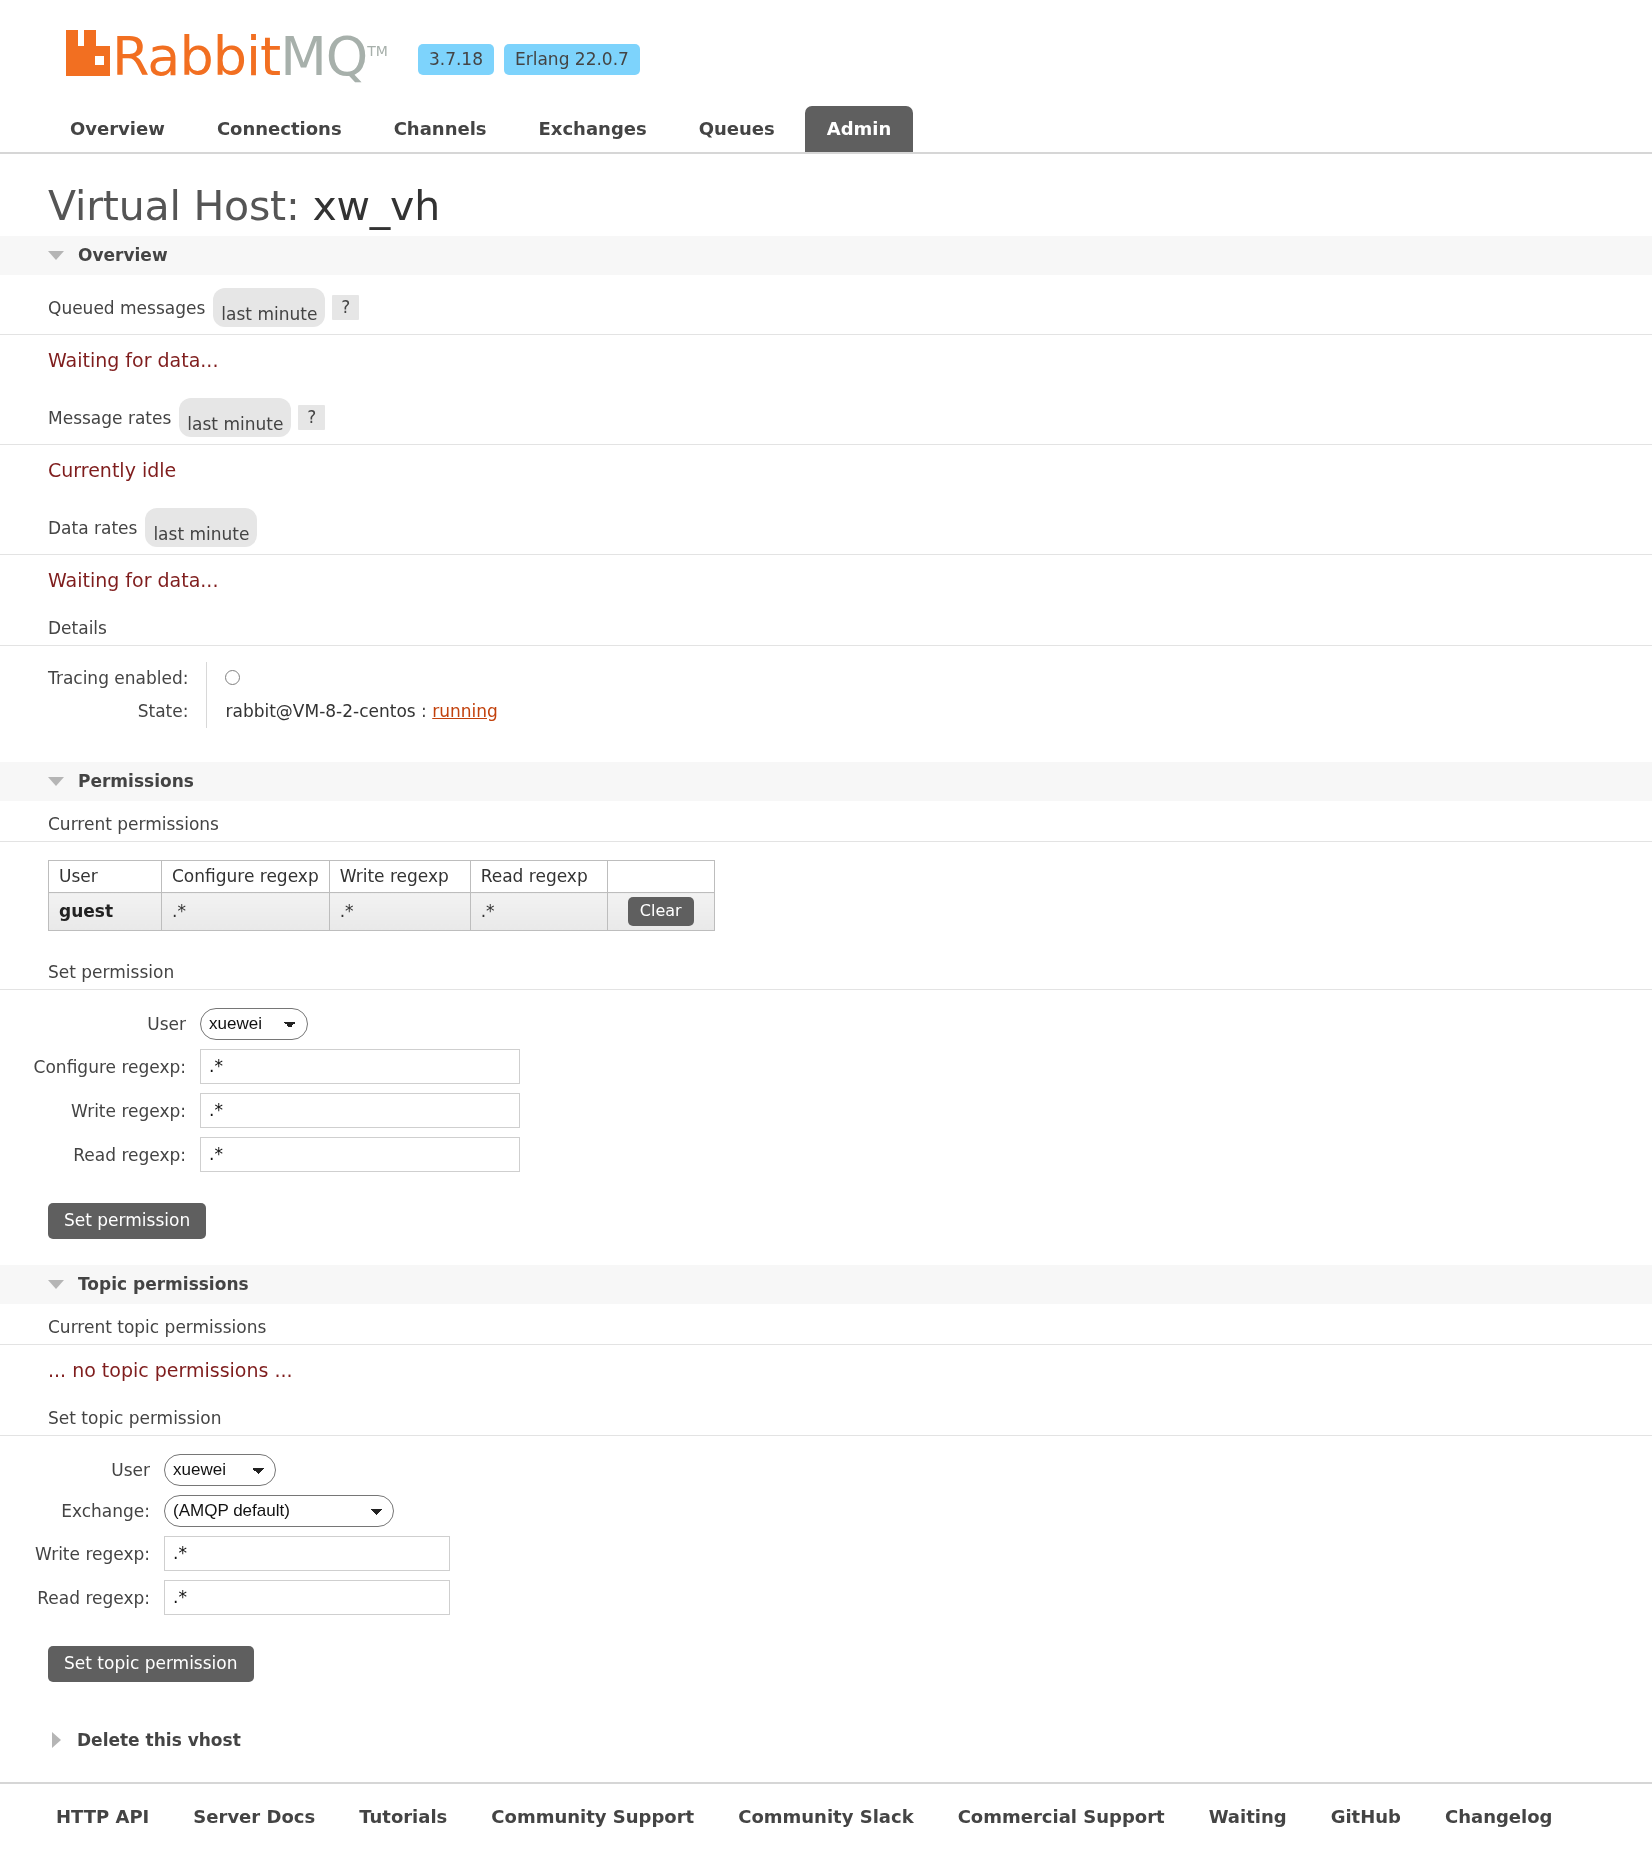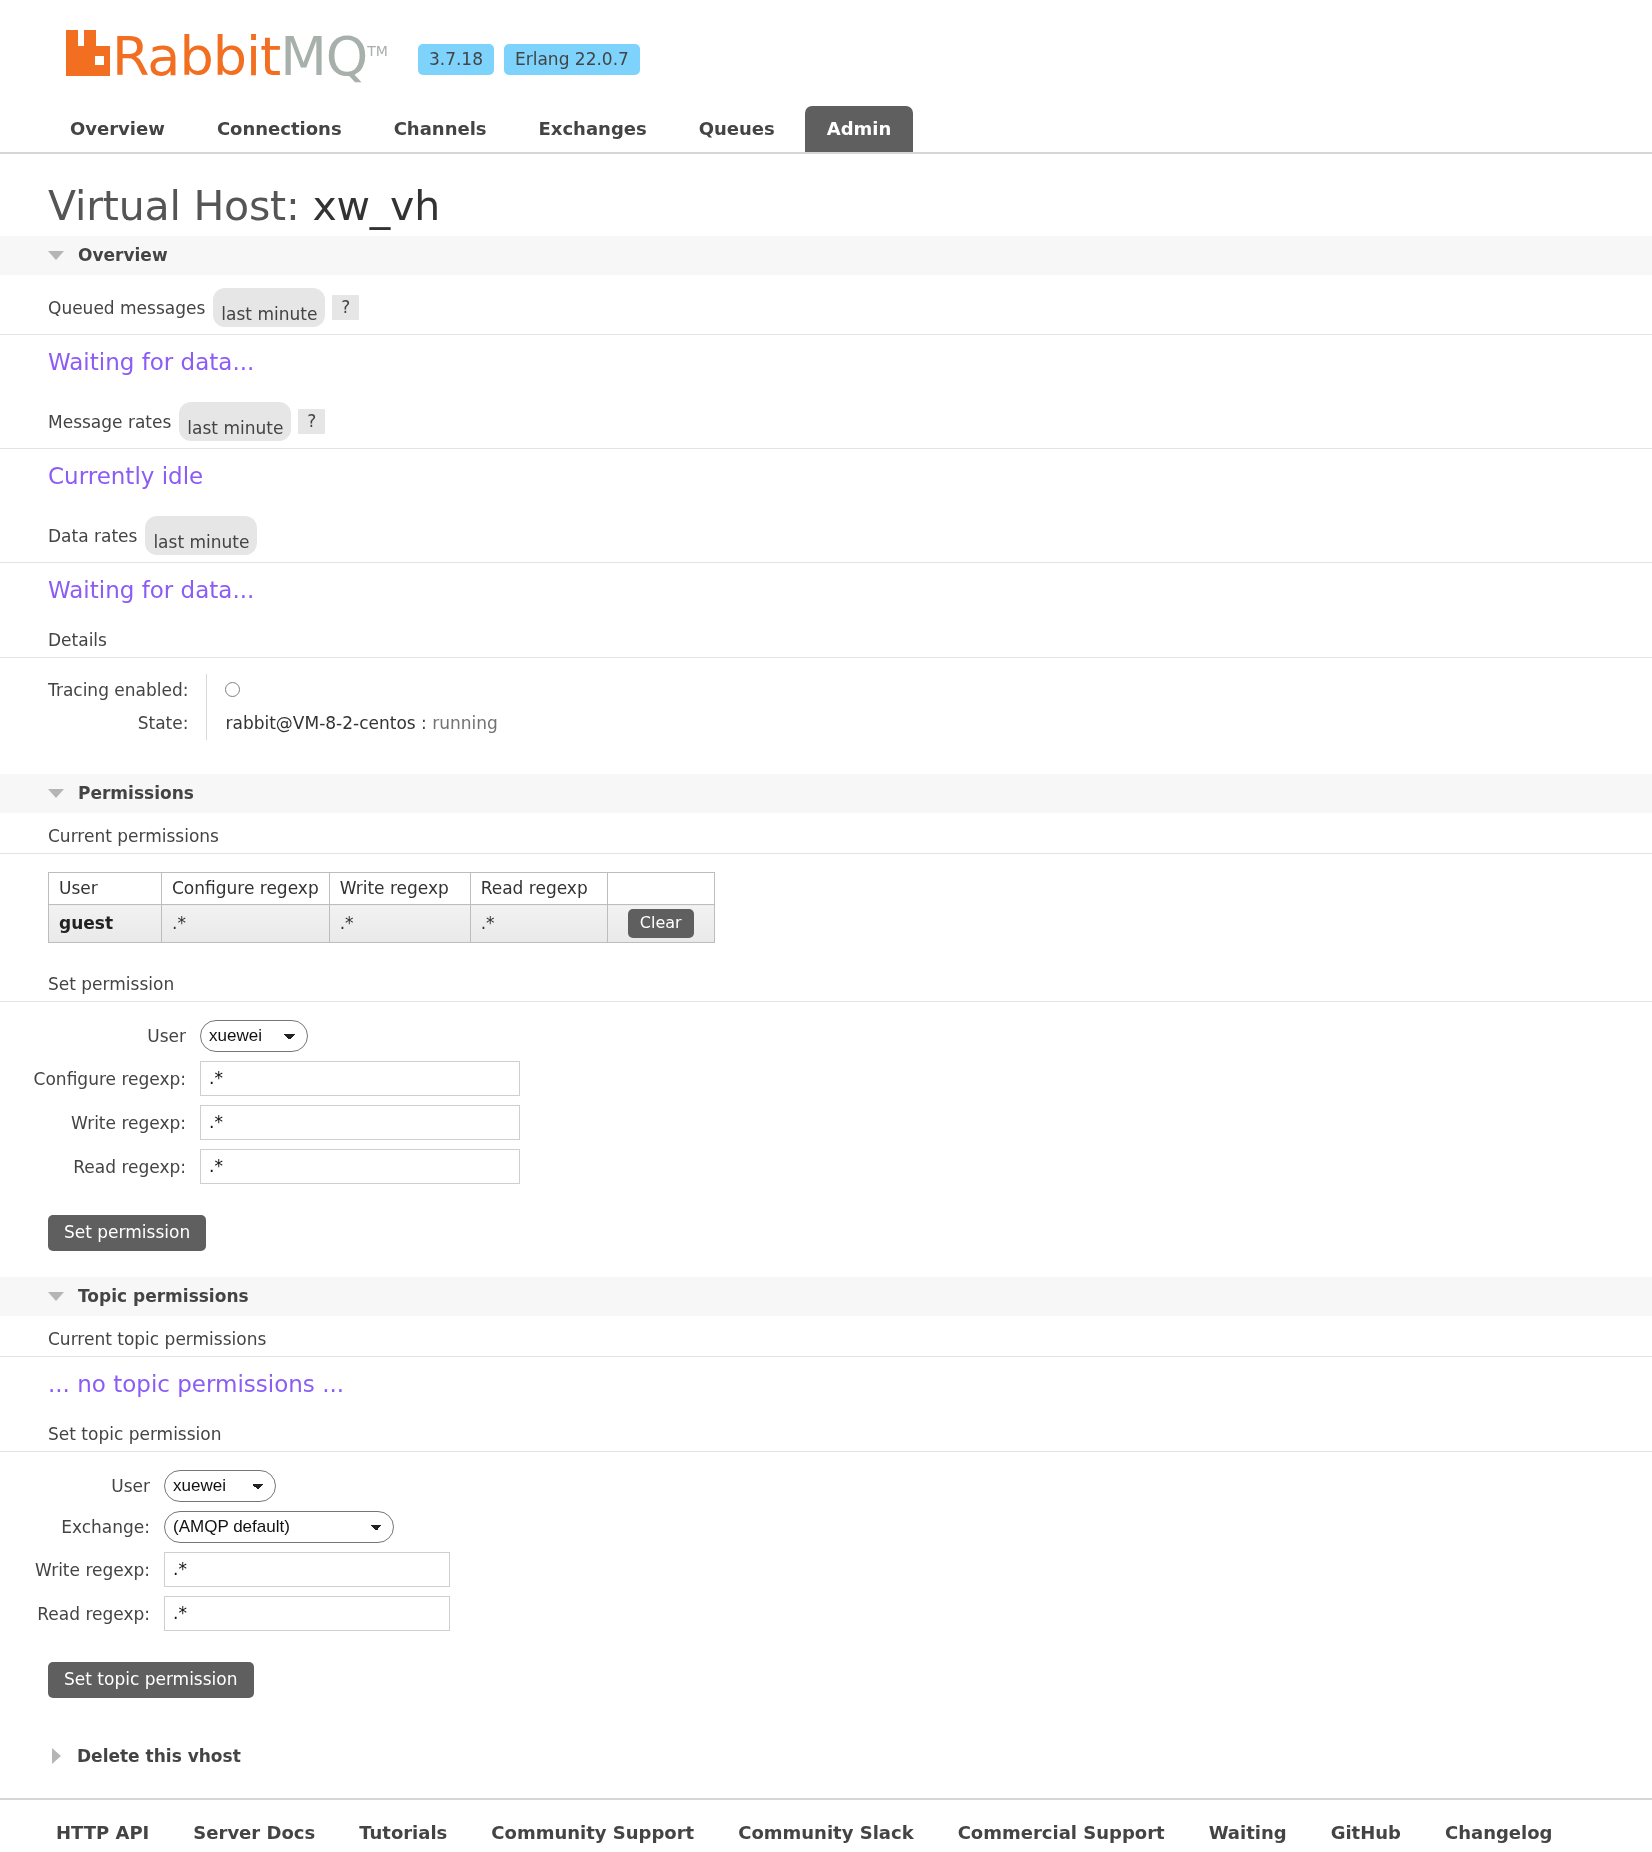--- a/index.html
+++ b/index.html
@@ -195,22 +195,22 @@
   }
   .pill-q {
     background: #e6e6e6;
     padding: 2px 9px 3px 9px;
     margin-left: 7px;
     cursor: help;
     border-radius: 1px;
   }
   .plain-row {
     padding: 14px 0 14px 48px;
-    font-size: 23px;
-    color: #8b5cf6;
+    font-size: 19px;
+    color: #7f1d1d;
   }
 
   
   .details-table {
     margin-left: 48px;
     margin-top: 16px;
     border-collapse: collapse;
   }
   .details-table td {
     padding: 6px 0 7px 0;
@@ -232,21 +232,21 @@
     display: inline-block;
     width: 13px;
     height: 13px;
     border: 1.5px solid #808080;
     border-radius: 50%;
     background: #fff;
     vertical-align: -1px;
     cursor: pointer;
   }
   .state-sep { color: #444; }
-  .state-running { color: #737373; }
+  .state-running { color: #c2410c; text-decoration: underline; }
 
   
   .perm-table-wrap { margin: 18px 0 0 48px; }
   table.perm-table {
     border-collapse: collapse;
     font-size: 17px;
   }
   table.perm-table th {
     background: #ffffff;
     border: 1px solid #bdbdbd;

